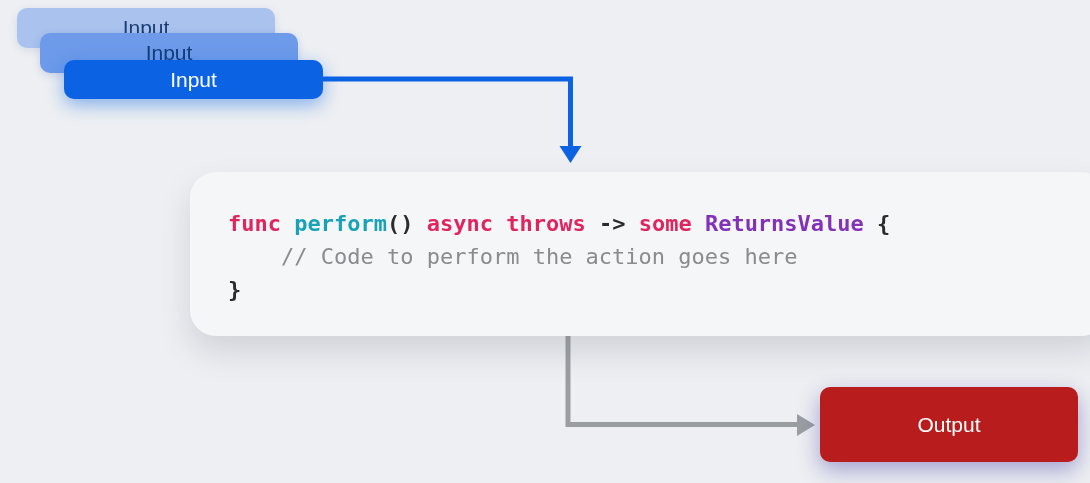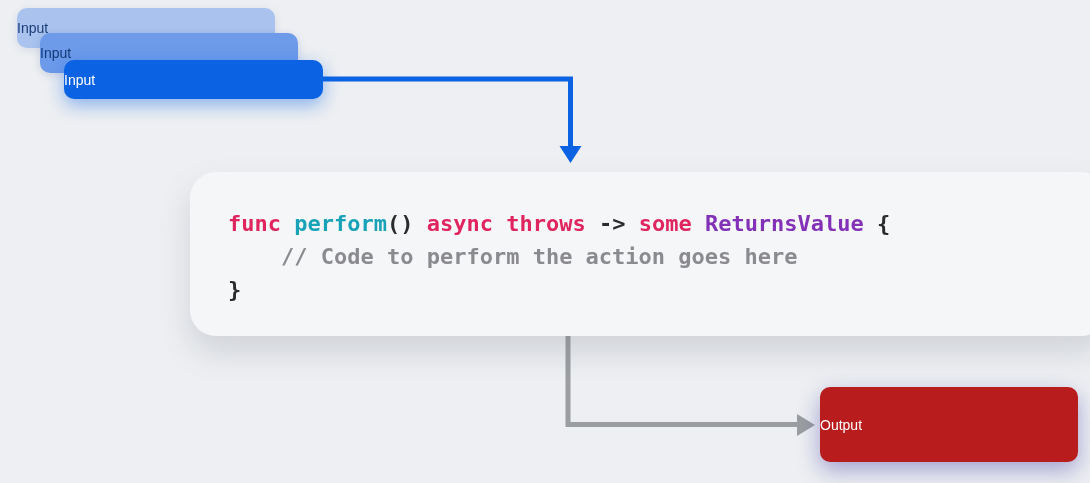--- a/index.html
+++ b/index.html
@@ -19,21 +19,22 @@
     left: 0; top: 0;
     width: 1090px; height: 483px;
     z-index: 1;
   }
 
   .node {
     position: absolute;
     border-radius: 10px;
     display: flex;
     align-items: center;
-    font-size: 14px;
+    justify-content: center;
+    font-size: 21px;
     white-space: nowrap;
   }
 
   .input-back {
     left: 17px; top: 8px; width: 258px; height: 40px;
     background: #a9c2ee;
     color: #1c3e77;
     z-index: 2;
     box-shadow: 0 2px 8px rgba(40, 70, 140, 0.12);
   }
@@ -62,21 +63,21 @@
     box-shadow: 0 16px 30px rgba(110, 116, 128, 0.22);
   }
   .code-content {
     padding: 35px 0 0 38px;
     font-family: "DejaVu Sans Mono", "Liberation Mono", monospace;
     font-size: 22px;
     line-height: 33px;
     white-space: pre;
     font-weight: 700;
   }
-  .code-content .tok-comment { font-weight: 700; margin-top: 6px; }
+  .code-content .tok-comment { font-weight: 400; margin-top: 6px; }
 
   .output-node {
     left: 820px; top: 387px; width: 258px; height: 75px;
     background: #b91c1c;
     color: #ffffff;
     z-index: 4;
     box-shadow: 0 8px 22px rgba(71, 64, 169, 0.45);
   }
 </style>
 </head>

